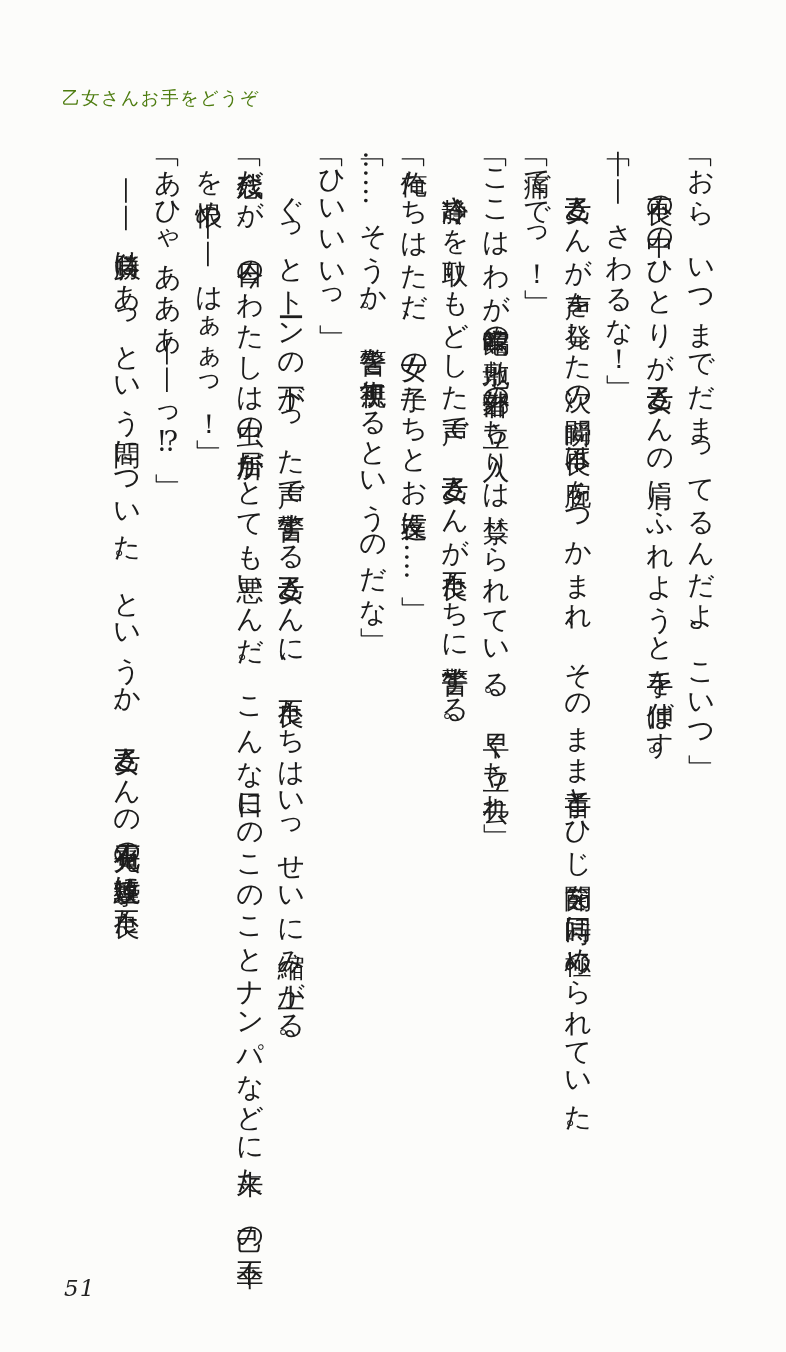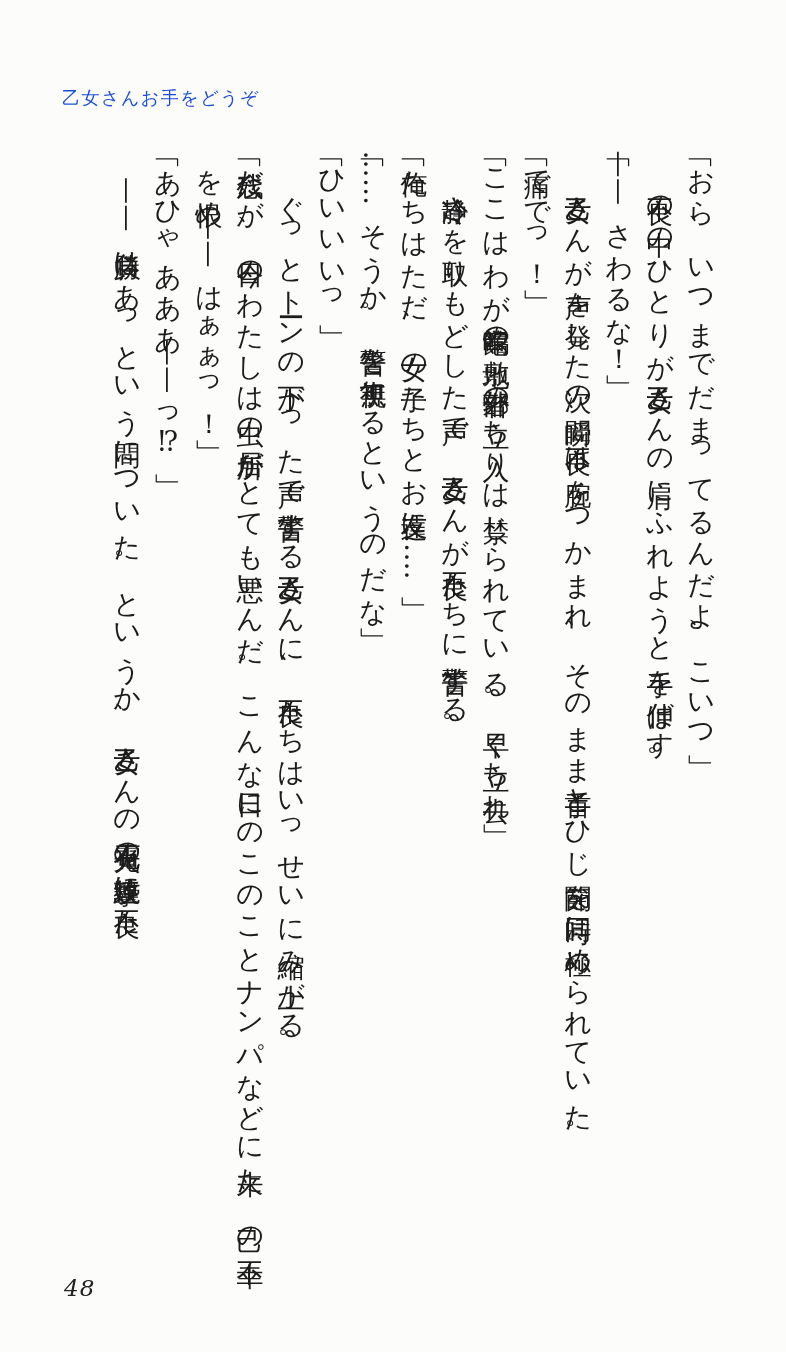--- a/index.html
+++ b/index.html
@@ -14,21 +14,21 @@
     font-family: "DejaVu Serif", "Liberation Serif", serif;
     color: #1c1c1c;
     overflow: hidden;
   }
   .running-title {
     position: absolute;
     left: 62px;
     top: 86px;
     font-size: 18px;
     letter-spacing: 1.5px;
-    color: #1d4ed8;
+    color: #4d7c0f;
     white-space: nowrap;
   }
   .body-text {
     position: absolute;
     top: 150px;
     right: 64px;
     height: 1105px;
     writing-mode: vertical-rl;
     text-orientation: mixed;
     font-size: 27px;
@@ -71,15 +71,15 @@
     <p class="indent">冷静さを取りもどした声で、乙女さんが不良たちに警告する。</p>
     <p>「俺たちはただ、女の子たちとお友達に……」</p>
     <p>「……そうか。警告を無視するというのだな」</p>
     <p>「ひいいいっ」</p>
     <p class="indent">ぐっとトーンの下がった声で警告する乙女さんに、不良たちはいっせいに縮み上がる。</p>
     <p>「残念だが、今日のわたしは虫の居所がとても悪いんだ。こんな日にのこのことナンパなどに来た、己の不幸を恨め——はぁぁっ！」</p>
     <p>「あひゃあああ——っ⁉」</p>
     <p class="indent">——勝負はあっという間についた。というか、乙女さんの電光石火の連続攻撃に不良た</p>
   </div>
 
-  <div class="page-number">48</div>
+  <div class="page-number">51</div>
 
 </div>
 
 </body></html>

